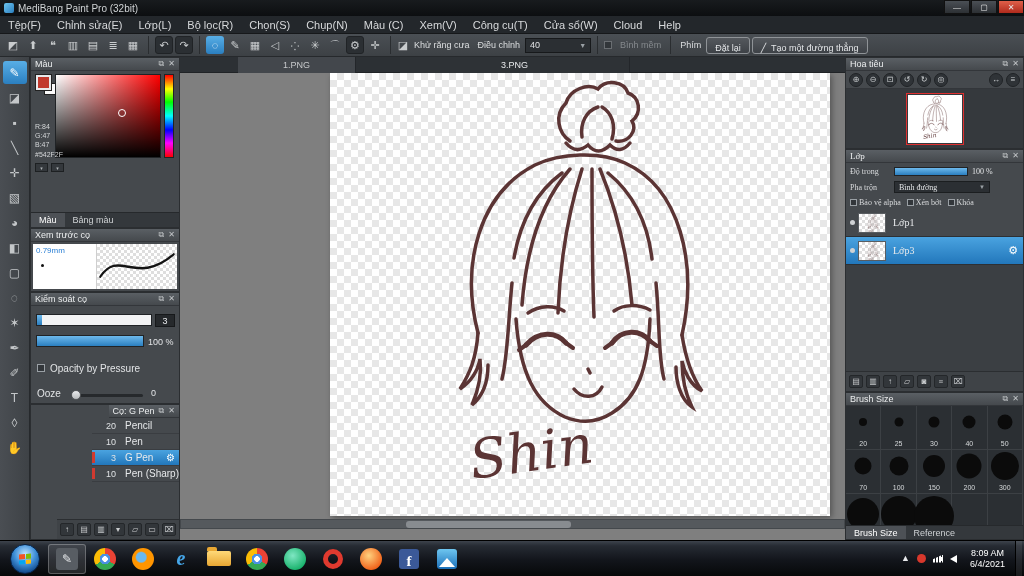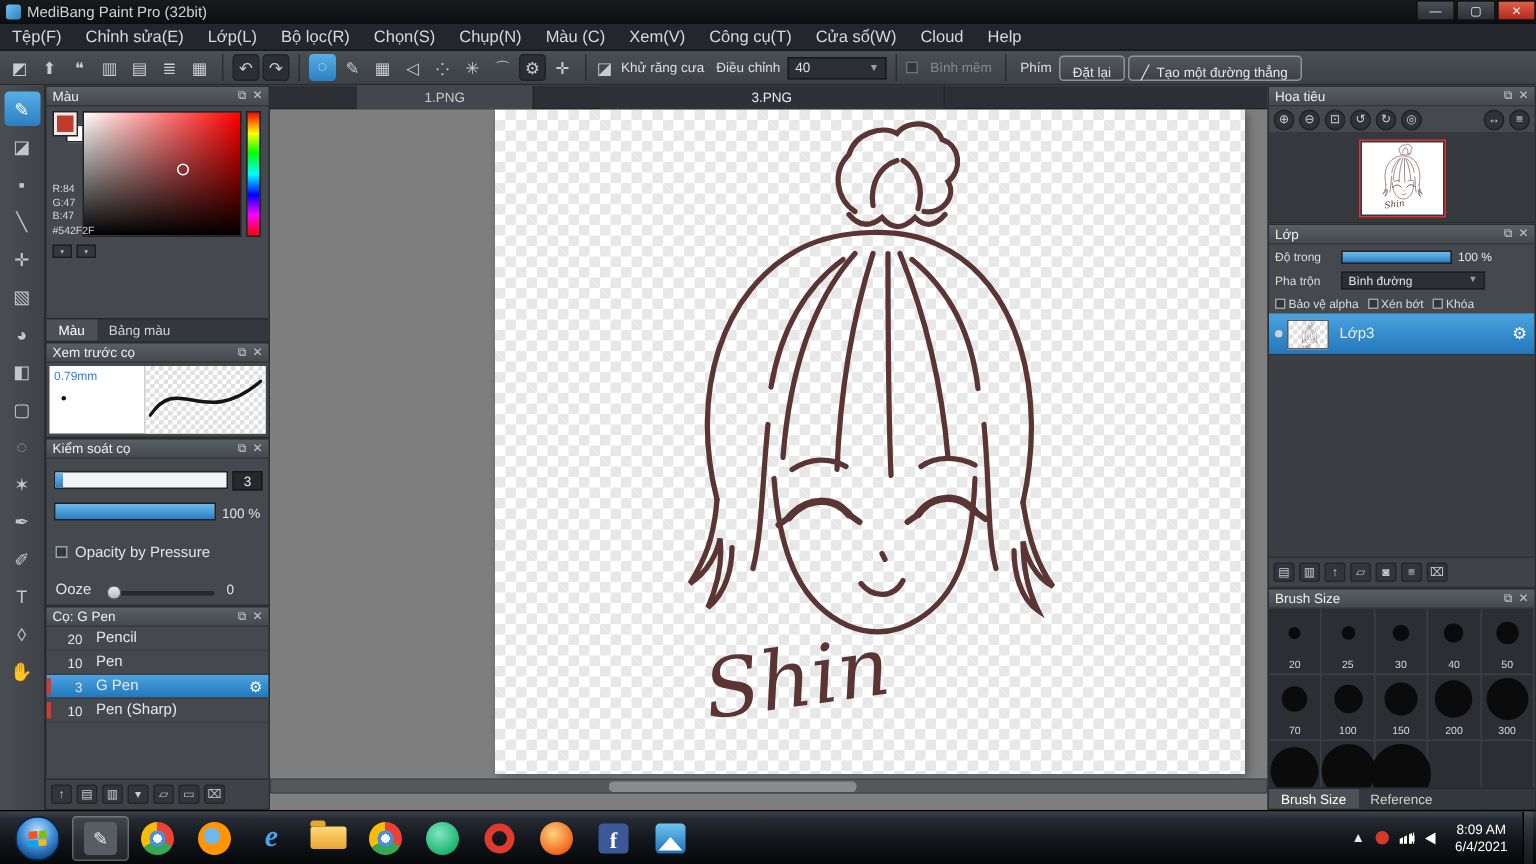--- a/index.html
+++ b/index.html
@@ -66,21 +66,21 @@
   
   #ctrlpanel{height:112px;}
   #ctrlbody{position:relative;flex:1;}
   .slider-track{position:absolute;height:12px;background:#f2f3f4;border:1px solid #202326;}
   .slider-fill{height:100%;background:linear-gradient(#6db9ec,#2b7fc0);}
   .valbox{position:absolute;width:20px;height:13px;background:#26292c;border:1px solid #17191b;font-size:9px;color:#e8eaec;display:flex;align-items:center;justify-content:center;}
   .ctext{position:absolute;font-size:9px;color:#e2e4e6;}
   .knobtrack{position:absolute;height:3px;background:#26292c;border-radius:2px;}
   .knob{position:absolute;top:-4px;width:10px;height:10px;border-radius:50%;background:linear-gradient(#e8eaec,#b9bcbe);border:1px solid #55585b;}
   
-  #brushpanel{flex:1;display:flex;flex-direction:column;}
+  #brushpanel{flex:1;display:flex;flex-direction:column;align-items:flex-end;}
   #brushrows{flex:1;}
   .brow{height:16px;display:flex;align-items:center;border-bottom:1px solid #3a3d41;position:relative;cursor:pointer;}
   .brow .tag{position:absolute;left:0;top:2px;width:3px;height:11px;background:#d03a30;}
   .brow .num{width:24px;text-align:right;font-size:9px;color:#dfe2e4;flex:none;}
   .brow .bname{font-size:10px;color:#e6e8ea;margin-left:9px;white-space:nowrap;}
   .brow.sel{background:linear-gradient(#4aa3e0,#2277bb);}
   .brow .gear{margin-left:auto;margin-right:4px;font-size:10px;color:#fff;}
   .pfoot{height:20px;flex:none;background:#3f4347;border-top:1px solid #2b2e31;display:flex;align-items:center;padding:0 3px;gap:3px;}
   .fico{width:14px;height:13px;background:#32363a;border:1px solid #24272a;border-radius:2px;font-size:8px;color:#c9ccce;display:flex;align-items:center;justify-content:center;cursor:pointer;}
   
@@ -96,21 +96,21 @@
   #hthumb{position:absolute;left:225px;top:1px;width:165px;height:7px;background:#888c90;border-radius:3px;}
   
   #rightpanels{left:845px;top:0;width:179px;height:483px;display:flex;flex-direction:column;}
   #navpanel{height:92px;}
   #navtools{height:18px;flex:none;display:flex;align-items:center;padding:0 3px;gap:3px;background:#45494d;border-bottom:1px solid #33363a;}
   .nbtn{width:14px;height:14px;border-radius:50%;background:#2f3337;border:1px solid #202326;color:#cfd2d4;font-size:8px;display:flex;align-items:center;justify-content:center;cursor:pointer;}
   #navbody{flex:1;background:#35393d;display:flex;align-items:center;justify-content:center;}
   #navframe{border:1px solid #e03030;padding:1px;cursor:move;}
   #navthumb{width:54px;height:48px;background:#fff;}
   
-  #layerpanel{height:243px;}
+  #layerpanel{height:243px;font-family:Liberation Serif, serif;}
   .lrow{height:16px;flex:none;display:flex;align-items:center;padding:0 4px;gap:4px;}
   .llabel{font-size:8px;color:#d8dadc;width:40px;flex:none;}
   .lslider{width:74px;height:9px;background:linear-gradient(#6db9ec,#2b7fc0);border:1px solid #202326;}
   .lval{font-size:8px;color:#e2e4e6;}
   .lselect{width:96px;height:12px;background:#2b2f33;border:1px solid #1b1e20;font-size:8px;color:#e2e4e6;display:flex;align-items:center;padding:0 4px;cursor:pointer;}
   .lselect .arr{margin-left:auto;font-size:6px;color:#9aa0a5;}
   #layeropts{height:14px;flex:none;display:flex;align-items:center;padding:0 4px;gap:2px;}
   .lopt{display:flex;align-items:center;font-size:8px;color:#d8dadc;white-space:nowrap;}
   .lcb{width:7px;height:7px;border:1px solid #9aa0a5;background:#32363a;display:inline-block;margin-right:2px;flex:none;}
   #layerlist{flex:none;}
@@ -487,20 +487,31 @@
         <span class="lopt" style="margin-left:4px">
             <i class="lcb"></i>
             <span>Xén bớt</span>
           </span>
         <span class="lopt" style="margin-left:4px">
             <i class="lcb"></i>
             <span>Khóa</span>
           </span>
       </div>
       <div id="layerlist">
+        <div class="lay">
+          <span class="eye">
+              <i></i>
+            </span>
+          <span class="lthumb checker-sm">
+            <svg width="28" height="20" viewBox="0 0 500 443">
+                <use href="#girl"></use>
+              </svg>
+          </span>
+          <span class="lname">Lớp1</span>
+        </div>
         <div class="lay sel">
           <span class="eye">
               <i></i>
             </span>
           <span class="lthumb checker-sm">
             <svg width="28" height="20" viewBox="0 0 500 443">
                 <use href="#girl"></use>
               </svg>
           </span>
           <span class="lname">Lớp3</span>

